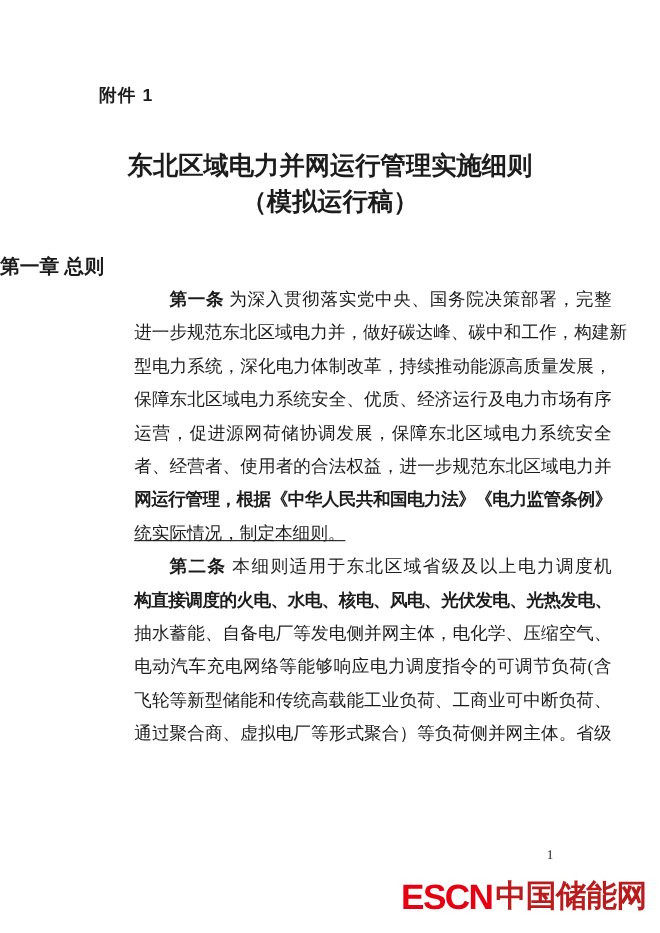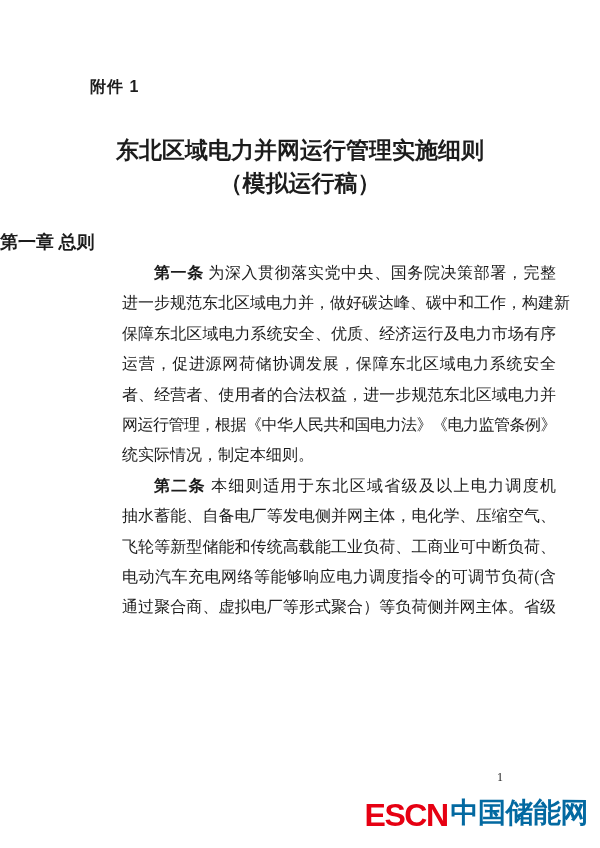--- a/index.html
+++ b/index.html
@@ -59,23 +59,25 @@
   .ln {
     text-align: justify;
     text-align-last: justify;
     white-space: nowrap;
   }
   .ln.first {
     text-indent: 32px;
   }
   .ln.end {
     text-align-last: left;
+    text-decoration: underline;
   }
   .ln.squeeze {
     letter-spacing: -0.6px;
+    font-weight: bold;
   }
   .term {
     font-weight: bold;
   }
   .pagenum {
     position: absolute;
     top: 770px;
     right: 97px;
     font-size: 12px;
     line-height: 14px;
@@ -114,34 +116,36 @@
     <div>东北区域电力并网运行管理实施细则</div>
     <div>（模拟运行稿）</div>
   </div>
 
   <div class="chapter">第一章 总则</div>
 
   <div class="bodytext">
 
     <div class="ln first"><span class="term">第一条</span> <span>为深入贯彻落实党中央、国务院决策部署，完整</span></div>
     <div class="ln">进一步规范东北区域电力并，做好碳达峰、碳中和工作，构建新</div>
+    <div class="ln">型电力系统，深化电力体制改革，持续推动能源高质量发展，</div>
     <div class="ln">保障东北区域电力系统安全、优质、经济运行及电力市场有序</div>
     <div class="ln">运营，促进源网荷储协调发展，保障东北区域电力系统安全</div>
     <div class="ln">者、经营者、使用者的合法权益，进一步规范东北区域电力并</div>
     <div class="ln squeeze">网运行管理，根据《中华人民共和国电力法》《电力监管条例》</div>
     <div class="ln end">统实际情况，制定本细则。</div>
 
     <div class="ln first"><span class="term">第二条</span> <span>本细则适用于东北区域省级及以上电力调度机</span></div>
+    <div class="ln squeeze">构直接调度的火电、水电、核电、风电、光伏发电、光热发电、</div>
     <div class="ln">抽水蓄能、自备电厂等发电侧并网主体，电化学、压缩空气、</div>
+    <div class="ln">电动汽车充电网络等能够响应电力调度指令的可调节负荷(含</div>
     <div class="ln">飞轮等新型储能和传统高载能工业负荷、工商业可中断负荷、</div>
-    <div class="ln">电动汽车充电网络等能够响应电力调度指令的可调节负荷(含</div>
     <div class="ln">通过聚合商、虚拟电厂等形式聚合）等负荷侧并网主体。省级</div>
 
   </div>
 
   <div class="pagenum">1</div>
 
   <div class="logo">
     <span class="logo-en" style="color: rgb(230, 0, 18);">ESCN</span>
-    <span class="logo-cn" style="color: #0369a1; font-family: Liberation Mono, monospace;">中国储能网</span>
+    <span class="logo-cn" style="color: #b91c1c;">中国储能网</span>
   </div>
 
 </div>
 
 </body></html>

